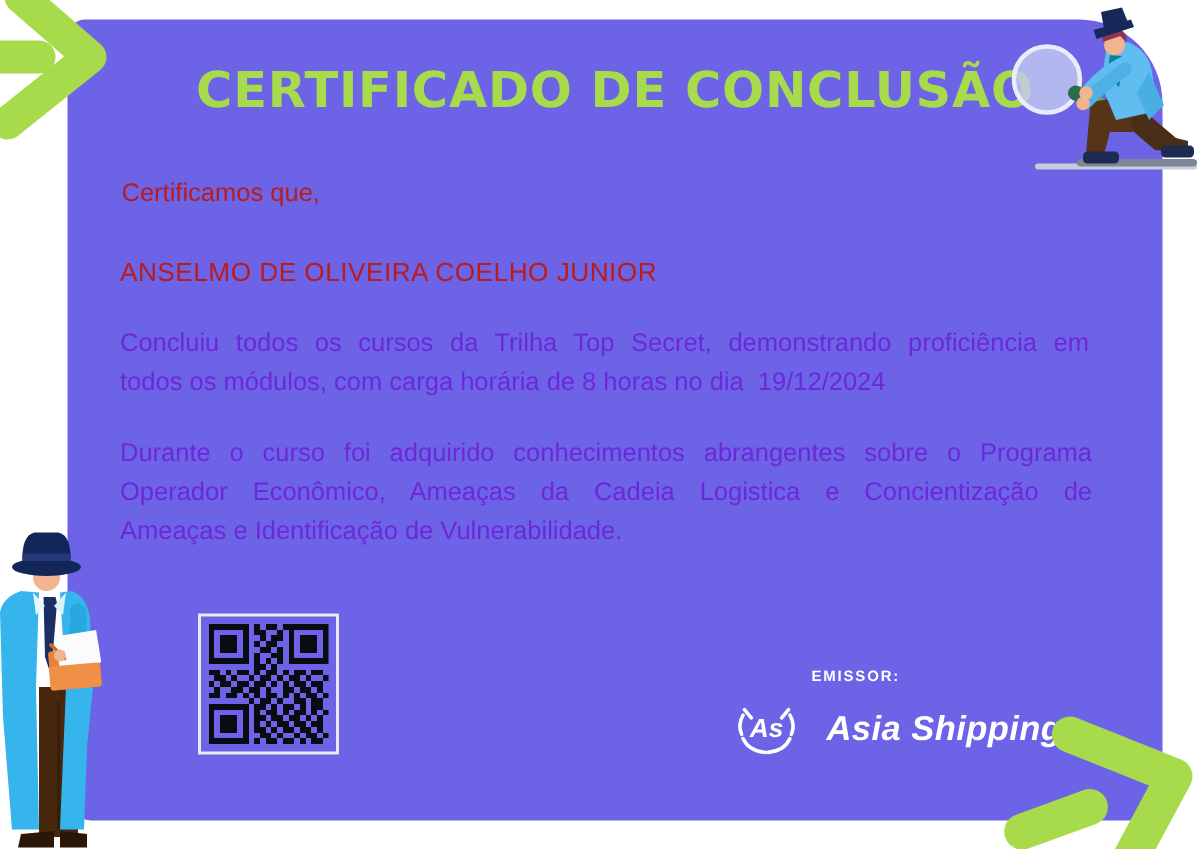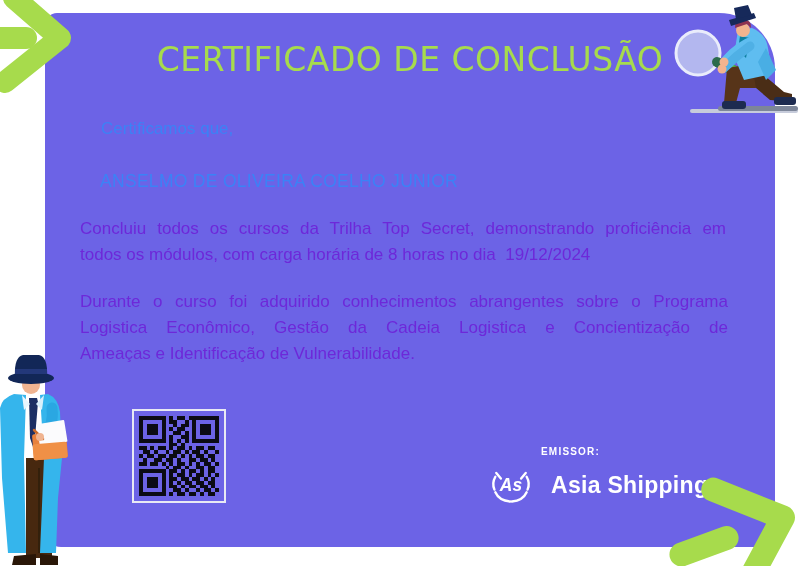--- a/index.html
+++ b/index.html
@@ -1,36 +1,36 @@
 <!DOCTYPE html>
 <html style="--background: #ffffff; --card: #6c63e6; --accent_green: #a7db4c; --text: #ffffff;"><head>
 <meta charset="utf-8">
 <style>
   html,body{margin:0;padding:0;background:#fff;}
   .stage{position:relative;width:800px;height:566px;overflow:hidden;background:var(--background,#fff);
          font-family:"Liberation Sans",sans-serif;}
   .card{position:absolute;left:45px;top:13px;width:730px;height:534px;
         background:var(--card,#6c63e6);border-radius:12px 56px 14px 16px;}
   .title{position:absolute;left:45px;top:40px;width:730px;text-align:center;
-         font-family:"DejaVu Sans",sans-serif;font-weight:400;font-size:33px;
+         font-family:"DejaVu Sans",sans-serif;font-weight:700;font-size:33px;
          letter-spacing:.5px;color:var(--accent_green,#a5da4b);}
-  .txt{position:absolute;color:#3b82f6;font-size:17px;line-height:26px;margin-left:20px;}
+  .txt{position:absolute;color:#b91c1c;font-size:17px;line-height:26px;}
   .intro{left:81px;top:116px;}
   .recipient{left:80px;top:168px;font-size:17.5px;letter-spacing:.3px;}
   .para{position:absolute;color:#6d28d9;font-size:17px;line-height:26px;}
   .p1{left:80px;top:216px;width:646px;}
   .p2{left:80px;top:289px;width:648px;}
   .jline{text-align:justify;text-align-last:justify;}
   .qr-frame{position:absolute;left:132px;top:409px;border:2px solid #e8e9f4;padding:5px;line-height:0;}
   .qr-frame svg{width:80px;height:80px;fill:#0b0b14;shape-rendering:crispEdges;}
   .doc-note{position:absolute;left:282px;top:487px;width:160px;text-align:center;
             color:#eef0f8;font-size:8px;font-weight:bold;line-height:12px;letter-spacing:.2px;}
   .emissor{position:absolute;left:501px;top:446px;color:#fff;font-size:10px;font-weight:bold;letter-spacing:1.2px;padding-left:40px;}
   .brand{position:absolute;left:488px;top:464px;display:flex;align-items:center;color:#fff;gap:11px;}
-  .brand-name{font-size:23px;font-weight:bold;margin-left:6px;letter-spacing:.3px;}
+  .brand-name{font-size:23px;font-weight:bold;font-style:italic;margin-left:6px;letter-spacing:.3px;}
   .laurel{width:46px;height:42px;}
   .arrow{position:absolute;}
   .arrow path{stroke:var(--accent_green,#a9de4e);fill:none;stroke-linecap:round;stroke-linejoin:round;}
   .illus{position:absolute;}
 </style>
 </head>
 <body>
 
 <div class="stage">
 
@@ -42,21 +42,21 @@
 
   <div class="txt recipient">ANSELMO DE OLIVEIRA COELHO JUNIOR</div>
 
   <div class="para p1">
     <div class="jline">Concluiu todos os cursos da Trilha Top Secret, demonstrando proficiência em</div>
     <div>todos os módulos, com carga horária de 8 horas no dia &nbsp;19/12/2024</div>
   </div>
 
   <div class="para p2">
     <div class="jline">Durante o curso foi adquirido conhecimentos abrangentes sobre o Programa</div>
-    <div class="jline">Logistica Econômico, Gestão da Cadeia Logistica e Concientização de</div>
+    <div class="jline">Operador Econômico, Ameaças da Cadeia Logistica e Concientização de</div>
     <div>Ameaças e Identificação de Vulnerabilidade.</div>
   </div>
 
   <div class="qr-frame">
     <svg viewBox="0 0 21 21">
         <rect x="0" y="0" width="1" height="1"></rect>
         <rect x="1" y="0" width="1" height="1"></rect>
         <rect x="2" y="0" width="1" height="1"></rect>
         <rect x="3" y="0" width="1" height="1"></rect>
         <rect x="4" y="0" width="1" height="1"></rect>

